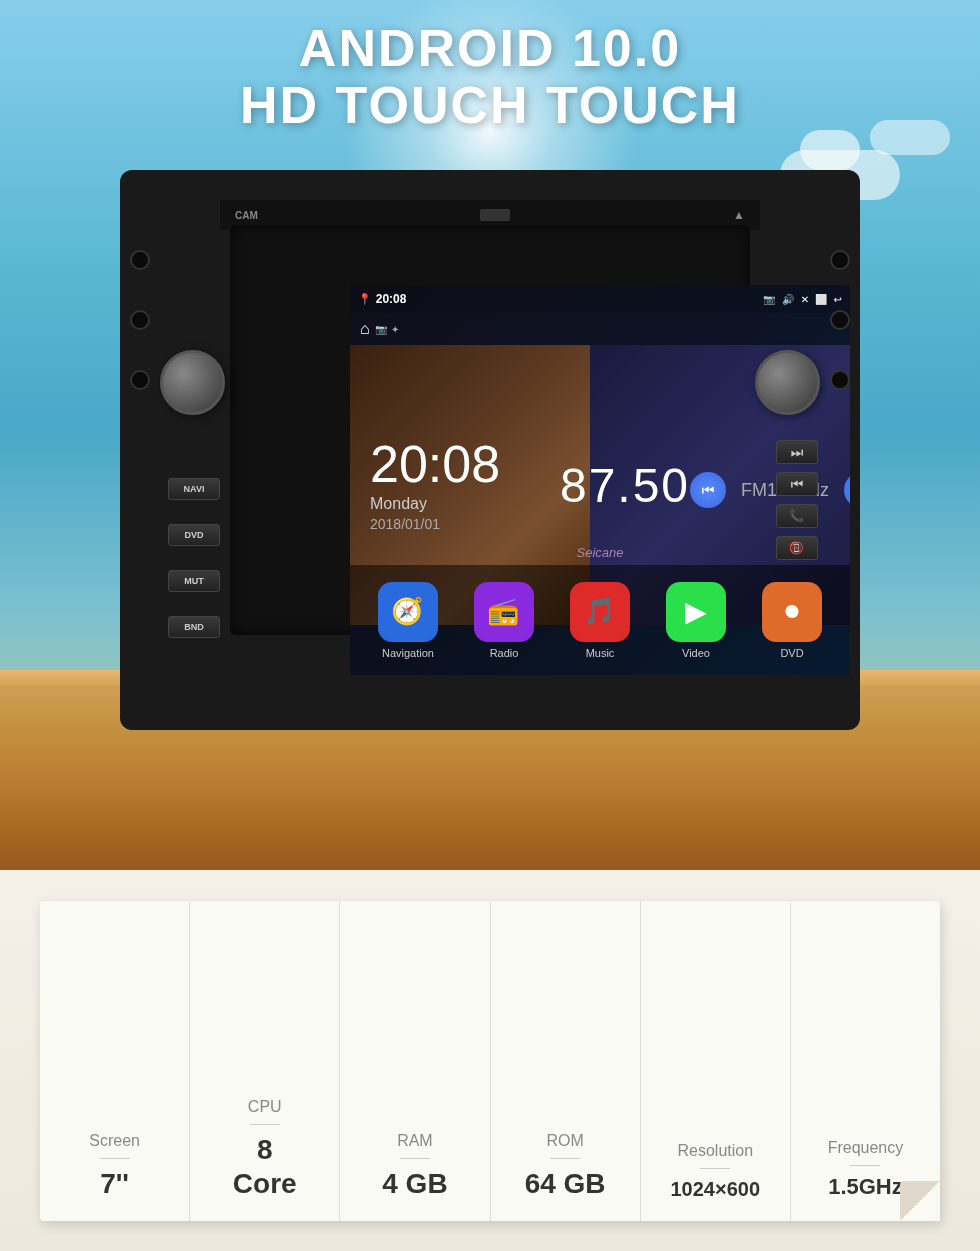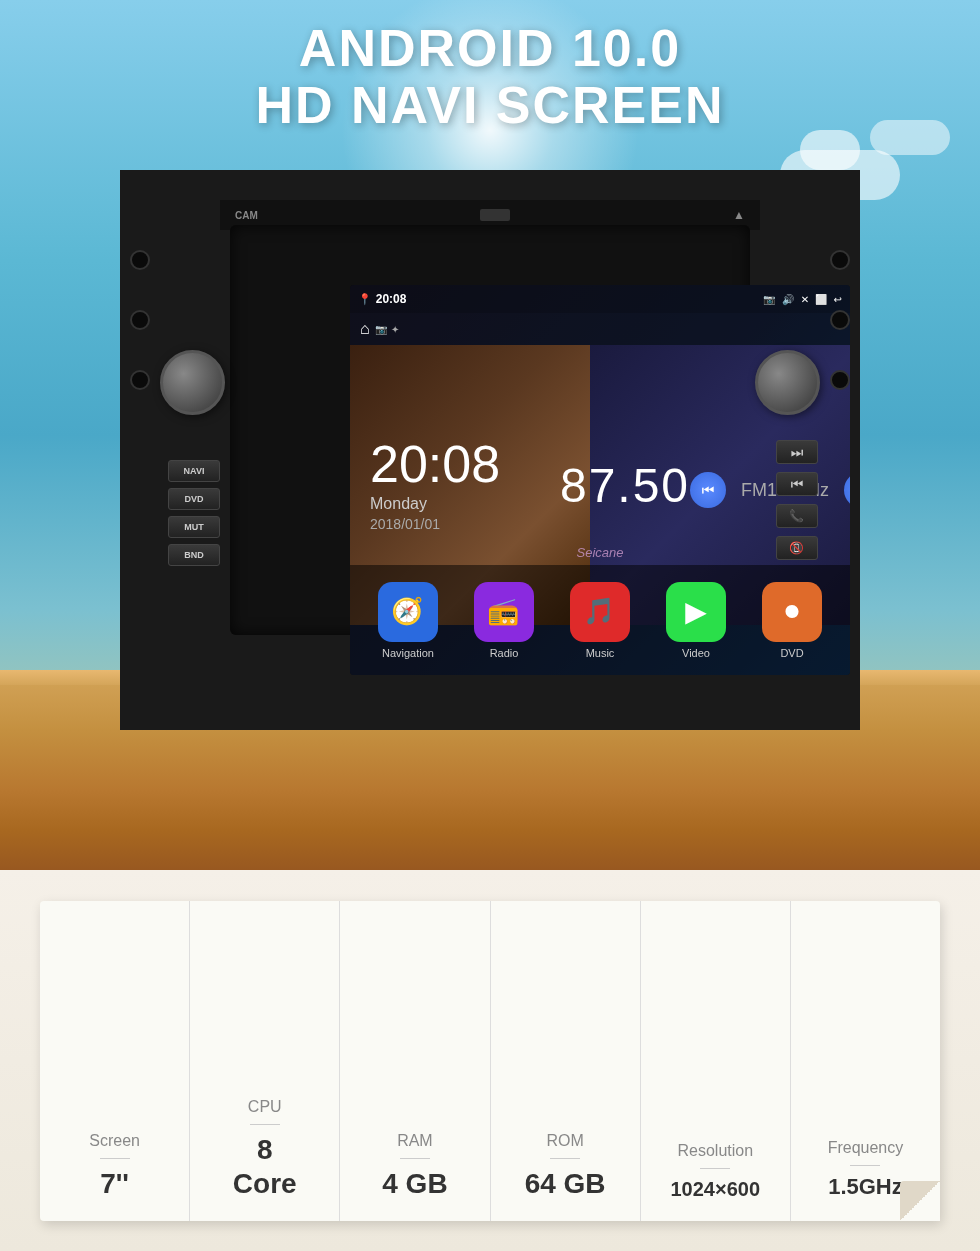--- a/index.html
+++ b/index.html
@@ -90,21 +90,21 @@
     }
 
     
     .stereo-body {
       position: absolute;
       top: 0;
       left: 0;
       width: 100%;
       height: 100%;
       background: #1a1a1a;
-      border-radius: 0;
+      border-radius: 12px;
     }
 
     
     .knob-left {
       position: absolute;
       left: 40px;
       top: 180px;
       width: 65px;
       height: 65px;
       background: radial-gradient(circle at 35% 35%, #888, #333);
@@ -141,20 +141,21 @@
       height: 22px;
       background: linear-gradient(180deg, #3a3a3a, #222);
       border-radius: 3px;
       border: 1px solid #444;
       display: flex;
       align-items: center;
       justify-content: center;
       color: #ccc;
       font-size: 9px;
       font-weight: bold;
+      margin-top: 18px;
     }
 
     
     .right-buttons {
       position: absolute;
       right: 42px;
       top: 270px;
       display: flex;
       flex-direction: column;
       gap: 8px;
@@ -571,21 +572,21 @@
 <body>
 
 <div class="top-section">
 
   <div class="sky-light"></div>
   <div class="cloud1"></div>
   <div class="cloud2"></div>
 
   <div class="title-area">
     <div class="title-android">ANDROID 10.0</div>
-    <div class="title-hd">HD NAVI SCREEN</div>
+    <div class="title-hd">HD TOUCH TOUCH</div>
   </div>
 
   <div class="wood-table"></div>
 
   <div class="stereo-unit">
     <div class="stereo-body">
 
       <div class="stereo-top-bar">
         <span class="cam-label">CAM</span>
         <div class="top-bar-btn"></div>

